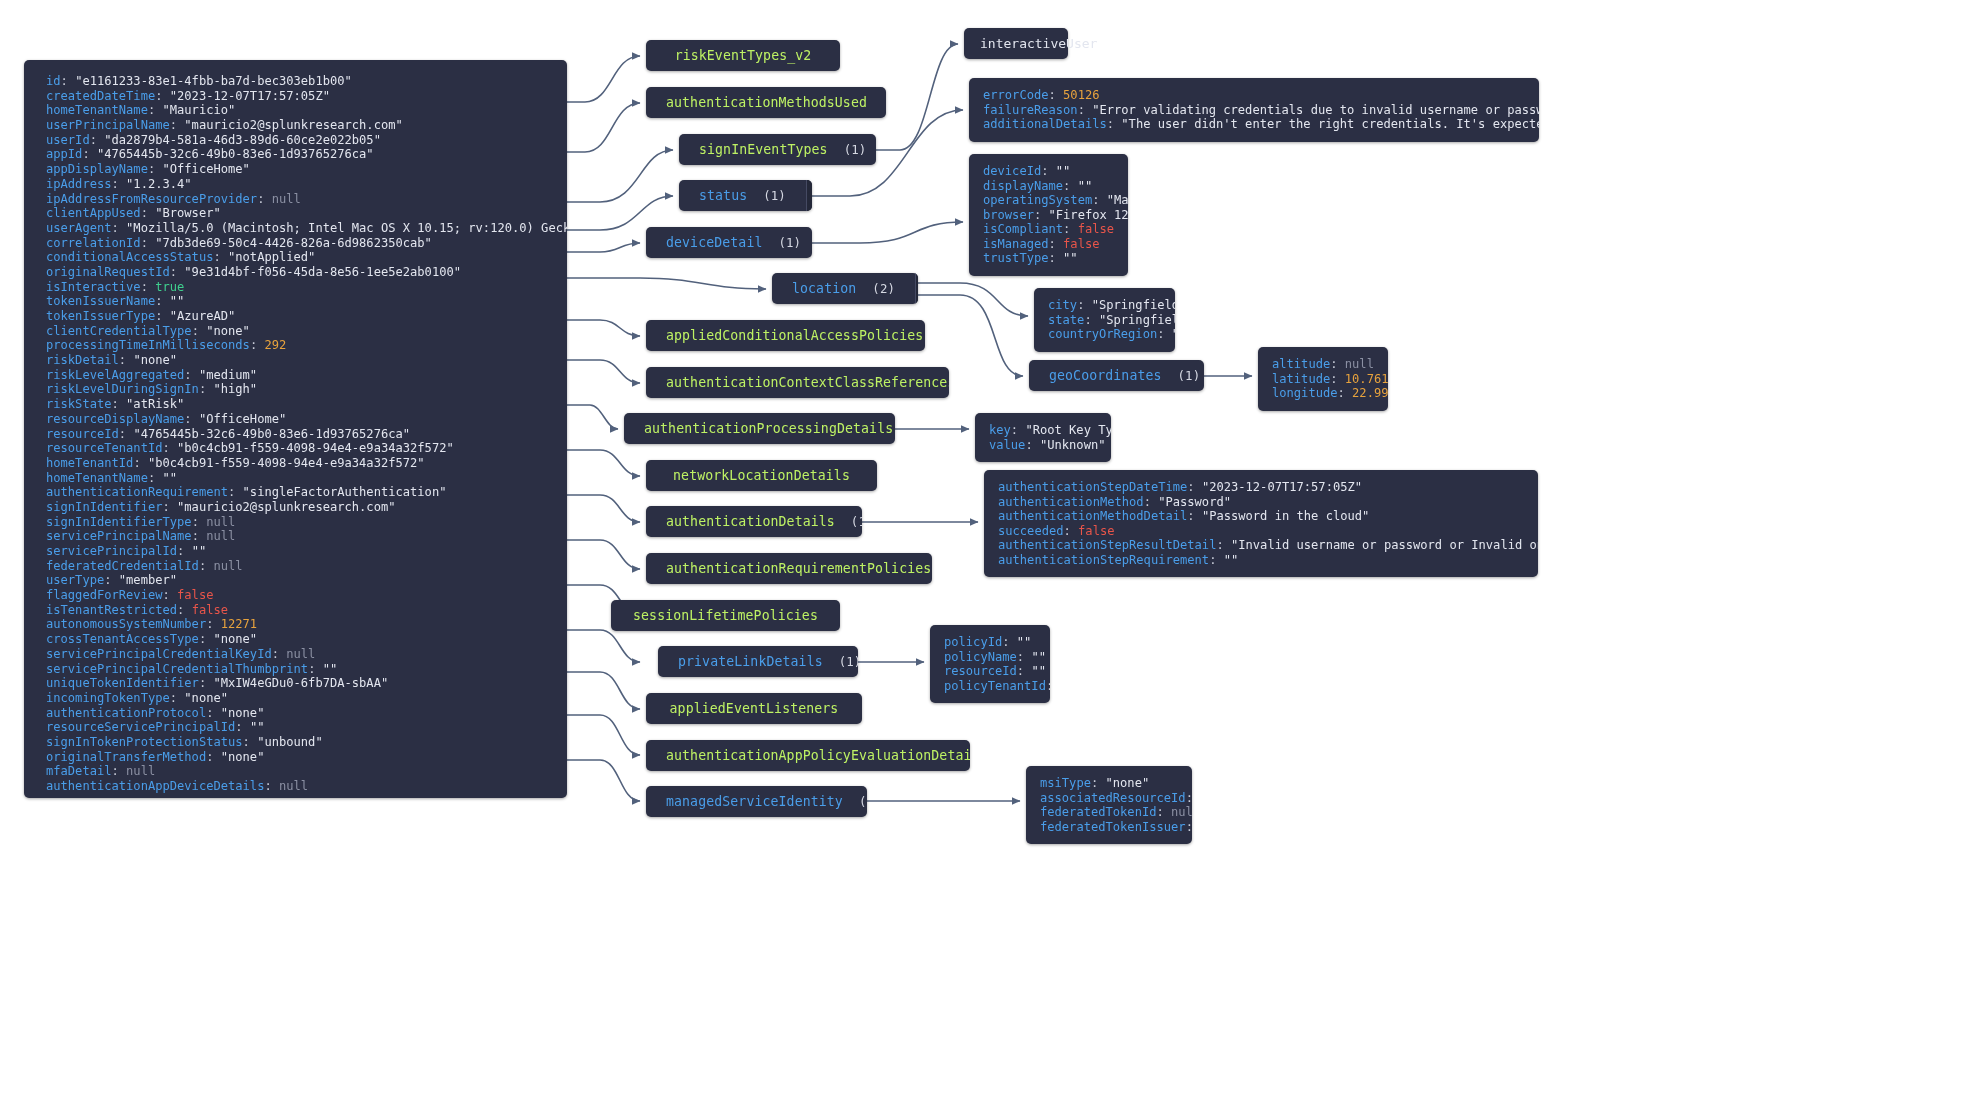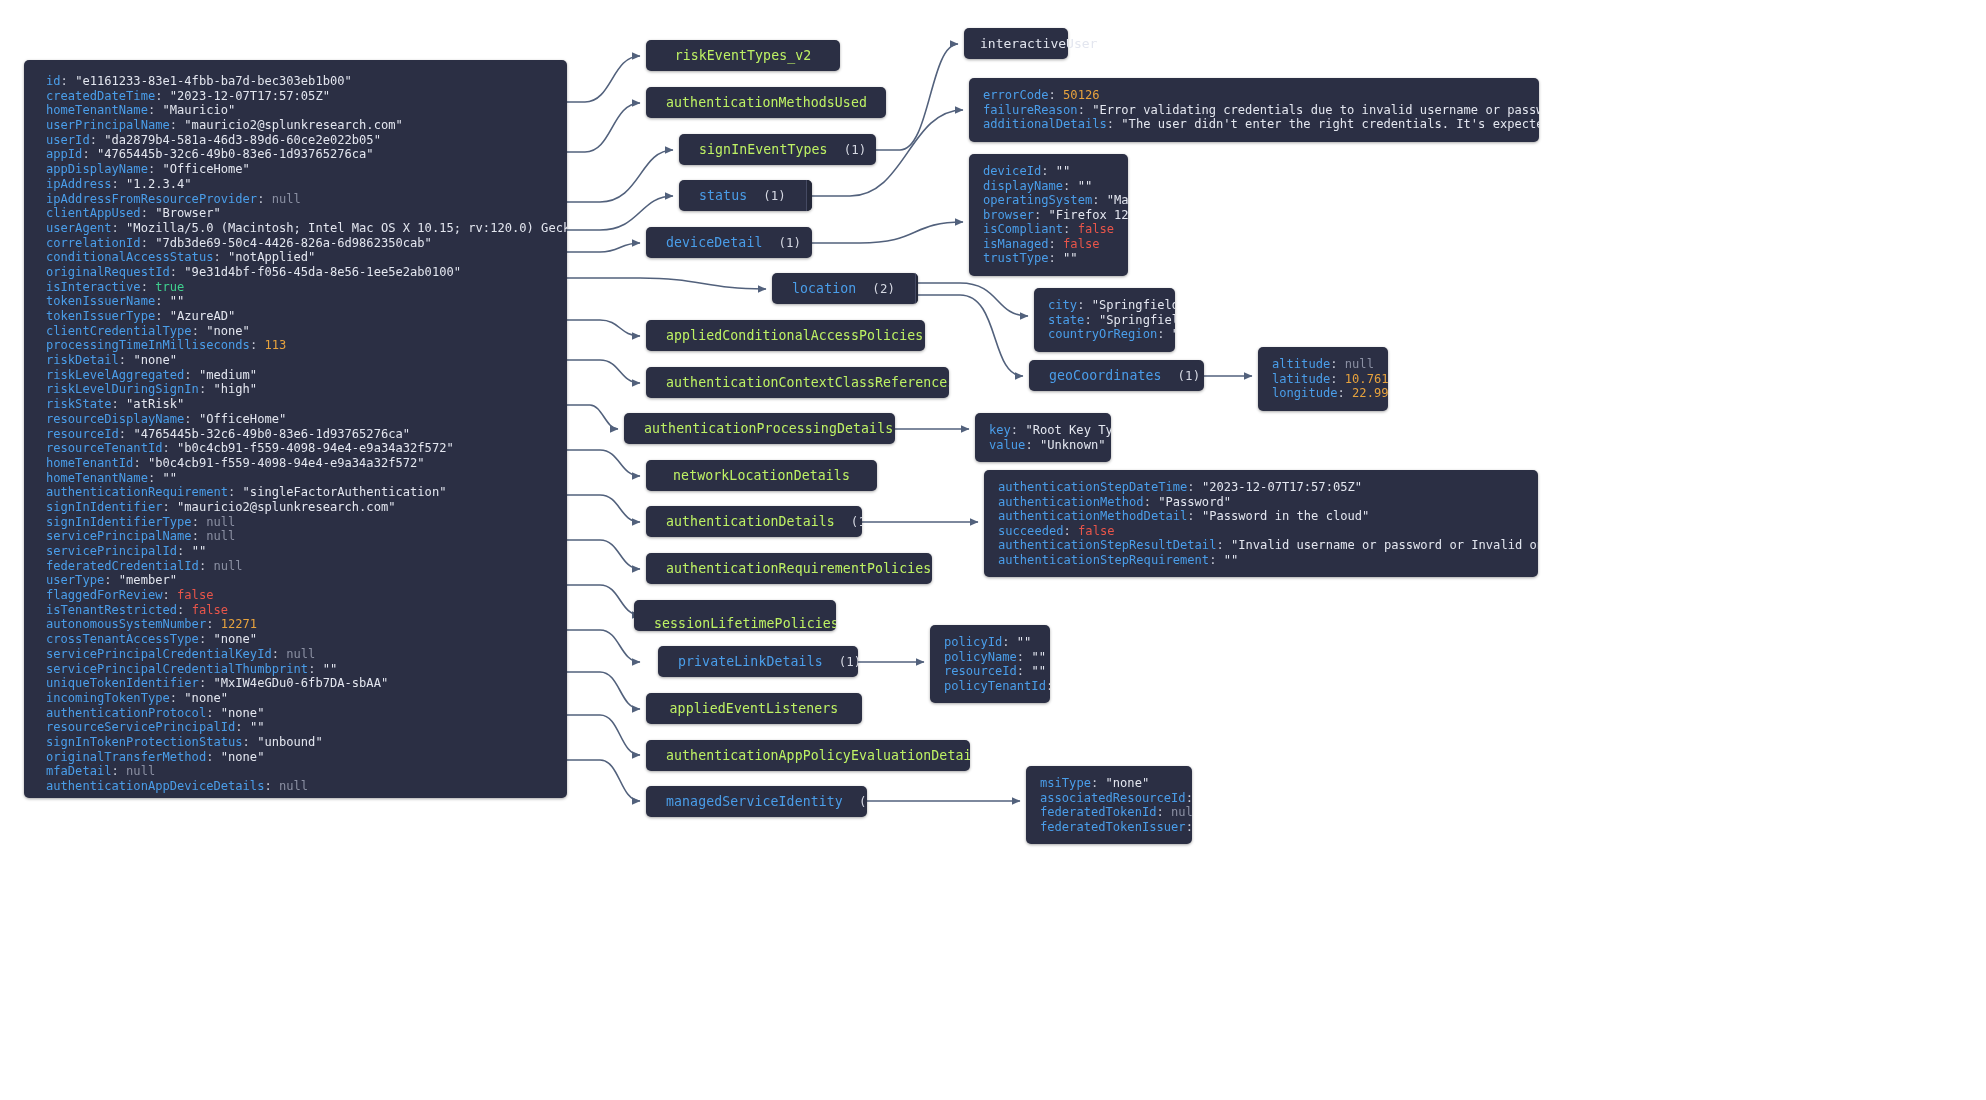--- a/index.html
+++ b/index.html
@@ -158,21 +158,21 @@
       <div class="row"><span class="k">ipAddressFromResourceProvider</span><span class="punct">: </span><span class="nul">null</span></div>
       <div class="row"><span class="k">clientAppUsed</span><span class="punct">: </span><span class="s">"Browser"</span></div>
       <div class="row"><span class="k">userAgent</span><span class="punct">: </span><span class="s">"Mozilla/5.0 (Macintosh; Intel Mac OS X 10.15; rv:120.0) Gecko/20100101 Firefox/…</span></div>
       <div class="row"><span class="k">correlationId</span><span class="punct">: </span><span class="s">"7db3de69-50c4-4426-826a-6d9862350cab"</span></div>
       <div class="row"><span class="k">conditionalAccessStatus</span><span class="punct">: </span><span class="s">"notApplied"</span></div>
       <div class="row"><span class="k">originalRequestId</span><span class="punct">: </span><span class="s">"9e31d4bf-f056-45da-8e56-1ee5e2ab0100"</span></div>
       <div class="row"><span class="k">isInteractive</span><span class="punct">: </span><span class="b-true">true</span></div>
       <div class="row"><span class="k">tokenIssuerName</span><span class="punct">: </span><span class="s">""</span></div>
       <div class="row"><span class="k">tokenIssuerType</span><span class="punct">: </span><span class="s">"AzureAD"</span></div>
       <div class="row"><span class="k">clientCredentialType</span><span class="punct">: </span><span class="s">"none"</span></div>
-      <div class="row"><span class="k">processingTimeInMilliseconds</span><span class="punct">: </span><span class="n">113</span></div>
+      <div class="row"><span class="k">processingTimeInMilliseconds</span><span class="punct">: </span><span class="n">292</span></div>
       <div class="row"><span class="k">riskDetail</span><span class="punct">: </span><span class="s">"none"</span></div>
       <div class="row"><span class="k">riskLevelAggregated</span><span class="punct">: </span><span class="s">"medium"</span></div>
       <div class="row"><span class="k">riskLevelDuringSignIn</span><span class="punct">: </span><span class="s">"high"</span></div>
       <div class="row"><span class="k">riskState</span><span class="punct">: </span><span class="s">"atRisk"</span></div>
       <div class="row"><span class="k">resourceDisplayName</span><span class="punct">: </span><span class="s">"OfficeHome"</span></div>
       <div class="row"><span class="k">resourceId</span><span class="punct">: </span><span class="s">"4765445b-32c6-49b0-83e6-1d93765276ca"</span></div>
       <div class="row"><span class="k">resourceTenantId</span><span class="punct">: </span><span class="s">"b0c4cb91-f559-4098-94e4-e9a34a32f572"</span></div>
       <div class="row"><span class="k">homeTenantId</span><span class="punct">: </span><span class="s">"b0c4cb91-f559-4098-94e4-e9a34a32f572"</span></div>
       <div class="row"><span class="k">homeTenantName</span><span class="punct">: </span><span class="s">""</span></div>
       <div class="row"><span class="k">authenticationRequirement</span><span class="punct">: </span><span class="s">"singleFactorAuthentication"</span></div>
@@ -265,21 +265,21 @@
         <div class="kb-main">
           <span class="kb-label orange">authenticationDetails</span>
           <span class="kb-count">(1)</span>
         </div>
       </div>
       <div class="keybox" style="left: 646px; top: 553px; width: 286px; height: 31px;">
         <div class="kb-main">
           <span class="kb-label orange">authenticationRequirementPolicies</span>
         </div>
       </div>
-      <div class="keybox" style="left: 634px; top: 600px; width: 202px; height: 31px; align-items: flex-end;">
+      <div class="keybox" style="left: 611px; top: 600px; width: 229px; height: 31px;">
         <div class="kb-main">
           <span class="kb-label orange">sessionLifetimePolicies</span>
         </div>
       </div>
       <div class="keybox" style="left: 646px; top: 646px; width: 200px; height: 31px; margin-left: 12px;">
         <div class="kb-main">
           <span class="kb-label blue">privateLinkDetails</span>
           <span class="kb-count">(1)</span>
         </div>
       </div>

